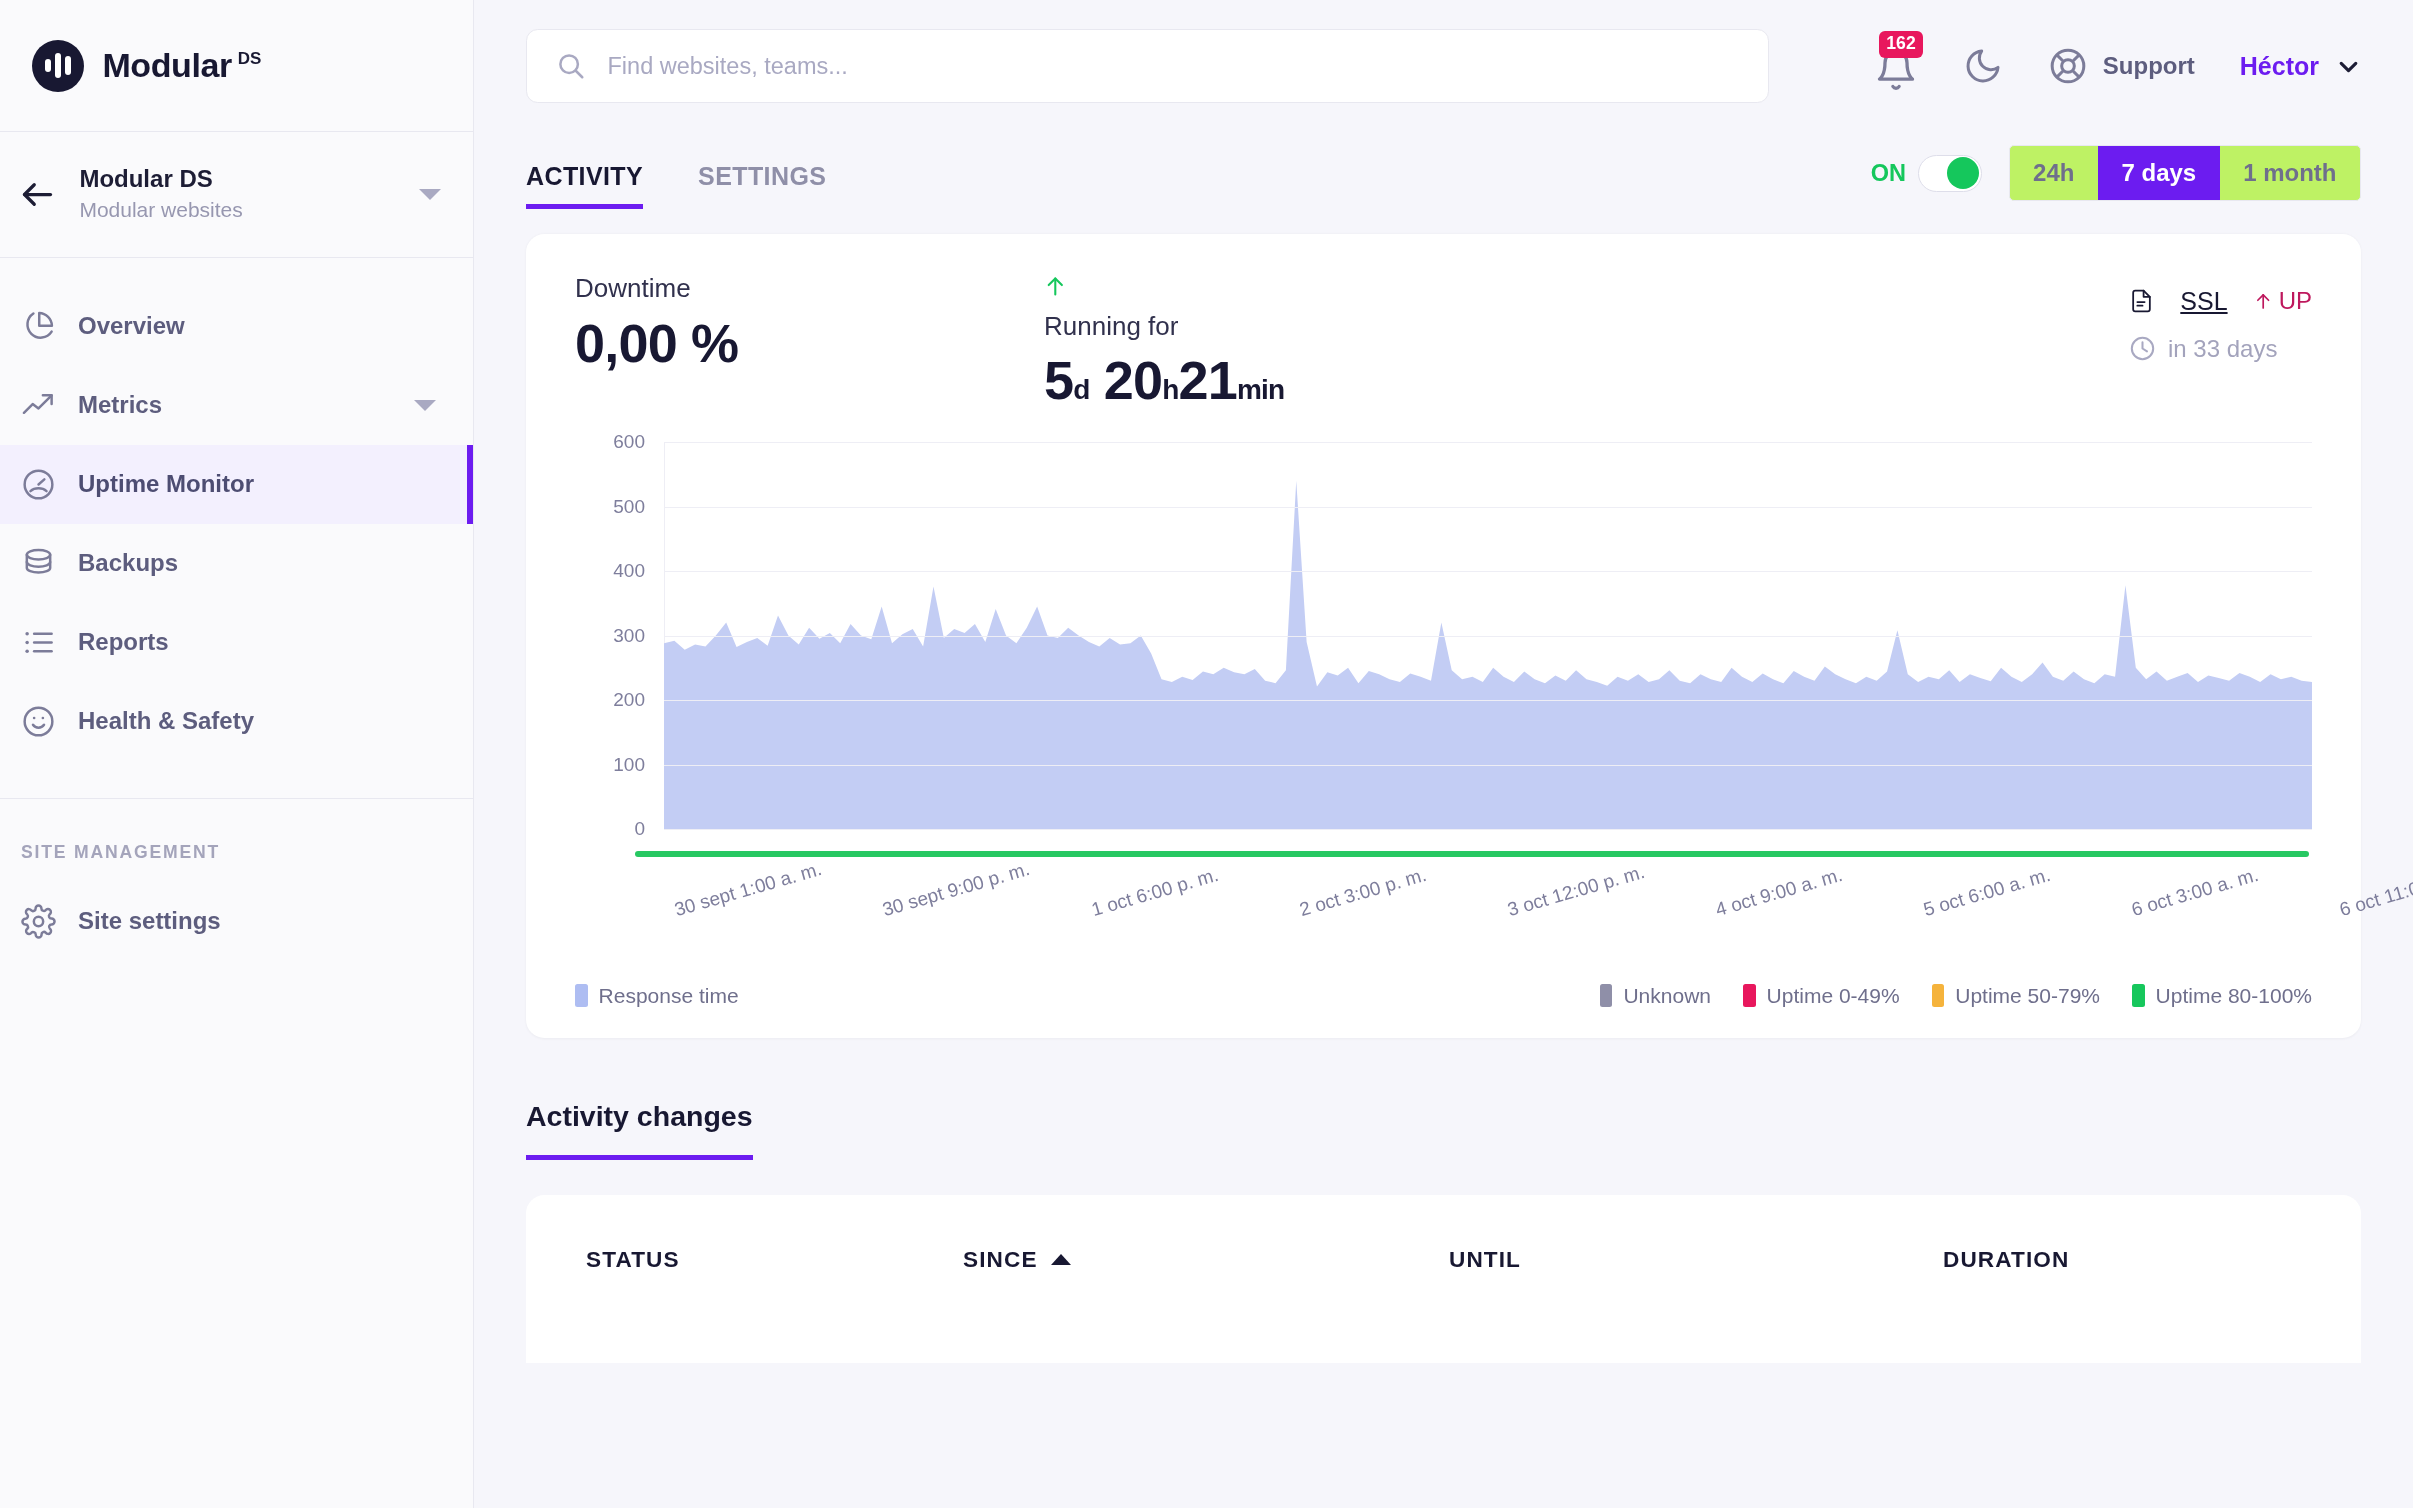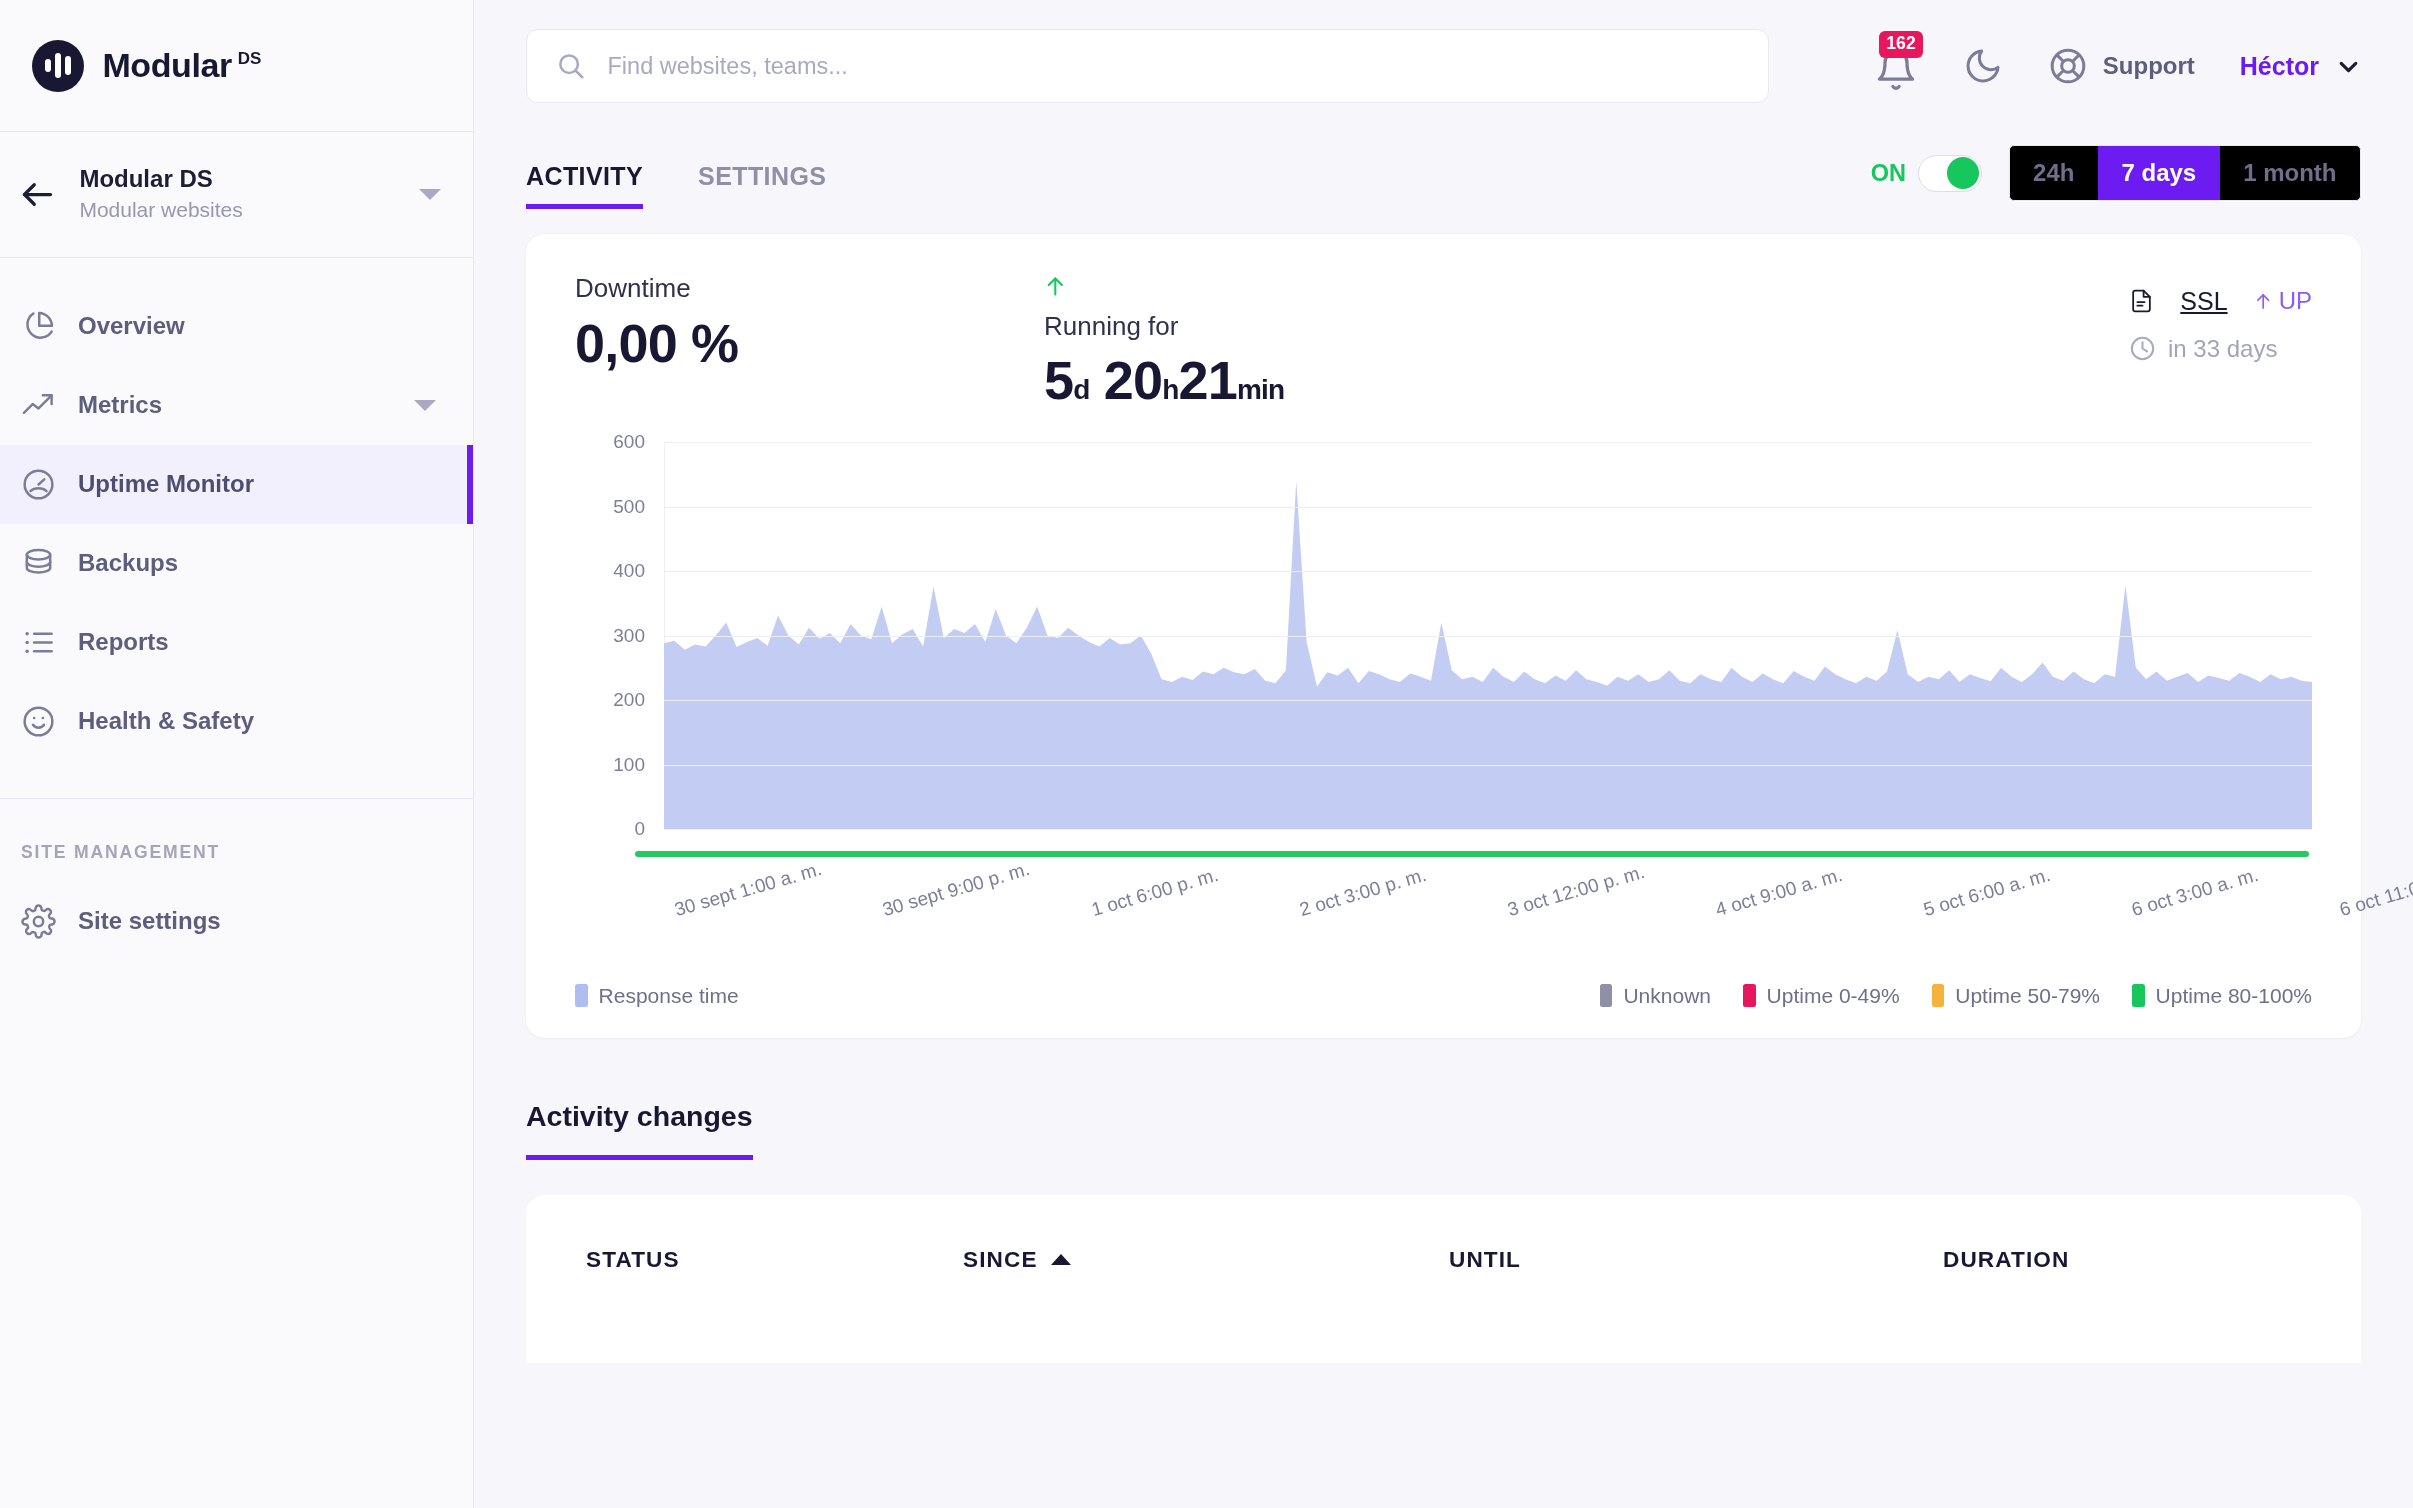--- a/index.html
+++ b/index.html
@@ -107,21 +107,21 @@
 
   .range-group { margin-left: auto; display: flex; align-items: center; gap: 27px; padding-bottom: 8.4px; }
   .toggle-wrap { display: flex; align-items: center; gap: 11.7px; }
   .toggle-label { font-size: 23.5px; font-weight: 700; color: #15c75c; }
   .toggle {
     width: 64px; height: 37px; border-radius: 20px;
     background: #fff; border: 0.8px solid #dedeea; position: relative; cursor: pointer;
   }
   .toggle .knob { position: absolute; right: 1.7px; top: 1.7px; width: 32px; height: 32px; border-radius: 50%; background: #15c75c; }
   .seg {
-    display: flex; border: 0.8px solid #e8e8f0; border-radius: 5px; overflow: hidden; background: #000000;
+    display: flex; border: 0.8px solid #e8e8f0; border-radius: 5px; overflow: hidden; background: #bef264;
   }
   .seg div { padding: 12.6px 23.5px; font-size: 24px; font-weight: 700; color: #6f6f8c; cursor: pointer; }
   .seg div.active { background: #6c1cf0; color: #fff; }
 
   
   .card {
     margin: 25px 52px 0 52px; background: #fff;
     border-radius: 18.4px; padding: 39px 49px 30px 49px;
     box-shadow: 0 0.8px 2.5px rgba(30,30,60,0.05);
   }
@@ -132,21 +132,21 @@
   .stat-label { font-size: 26px; color: #31314d; margin-bottom: 11.7px; }
   .stat-label.with-arrow { display: flex; align-items: flex-start; gap: 11.7px; flex-direction: column; }
   .up-arrow { width: 22.6px; height: 26px; color: #15c75c; }
   .stat-value { font-size: 54px; font-weight: 800; color: #181832; letter-spacing: -0.8px; line-height: 1; }
   .stat-value .unit { font-size: 28px; font-weight: 800; }
 
   .ssl-block { margin-left: auto; text-align: left; padding-top: 13.4px; }
   .ssl-row { display: flex; align-items: center; gap: 26px; justify-content: space-between; }
   .doc-icon { width: 25px; height: 30px; color: #181832; }
   .ssl-text { font-size: 25px; font-weight: 500; color: #181832; text-decoration: underline; cursor: pointer; }
-  .ssl-up { font-size: 24px; font-weight: 500; color: #8b5cf6; display:flex; align-items:center; gap: 6.7px;}
+  .ssl-up { font-size: 24px; font-weight: 500; color: #be185d; display:flex; align-items:center; gap: 6.7px;}
   .ssl-up svg { width: 18.4px; height: 22px; }
   .ssl-days { display: flex; align-items: center; gap: 11.7px; margin-top: 18.4px; }
   .clock-icon { width: 27px; height: 27px; color: #a9a9c2; }
   .ssl-days-text { font-size: 24px; color: #a3a3bc; }
 
   
   .chart-area { position: relative; margin-top: 35px; height: 419px; }
   .y-axis { position: absolute; left: 0; top: 0; width: 70px; height: 387px; }
   .y-tick { position: absolute; right: 0; font-size: 19px; color: #7e7e9c; transform: translateY(-50%); }
   .plot { position: absolute; left: 89px; right: 0; top: 0; height: 387px; }

